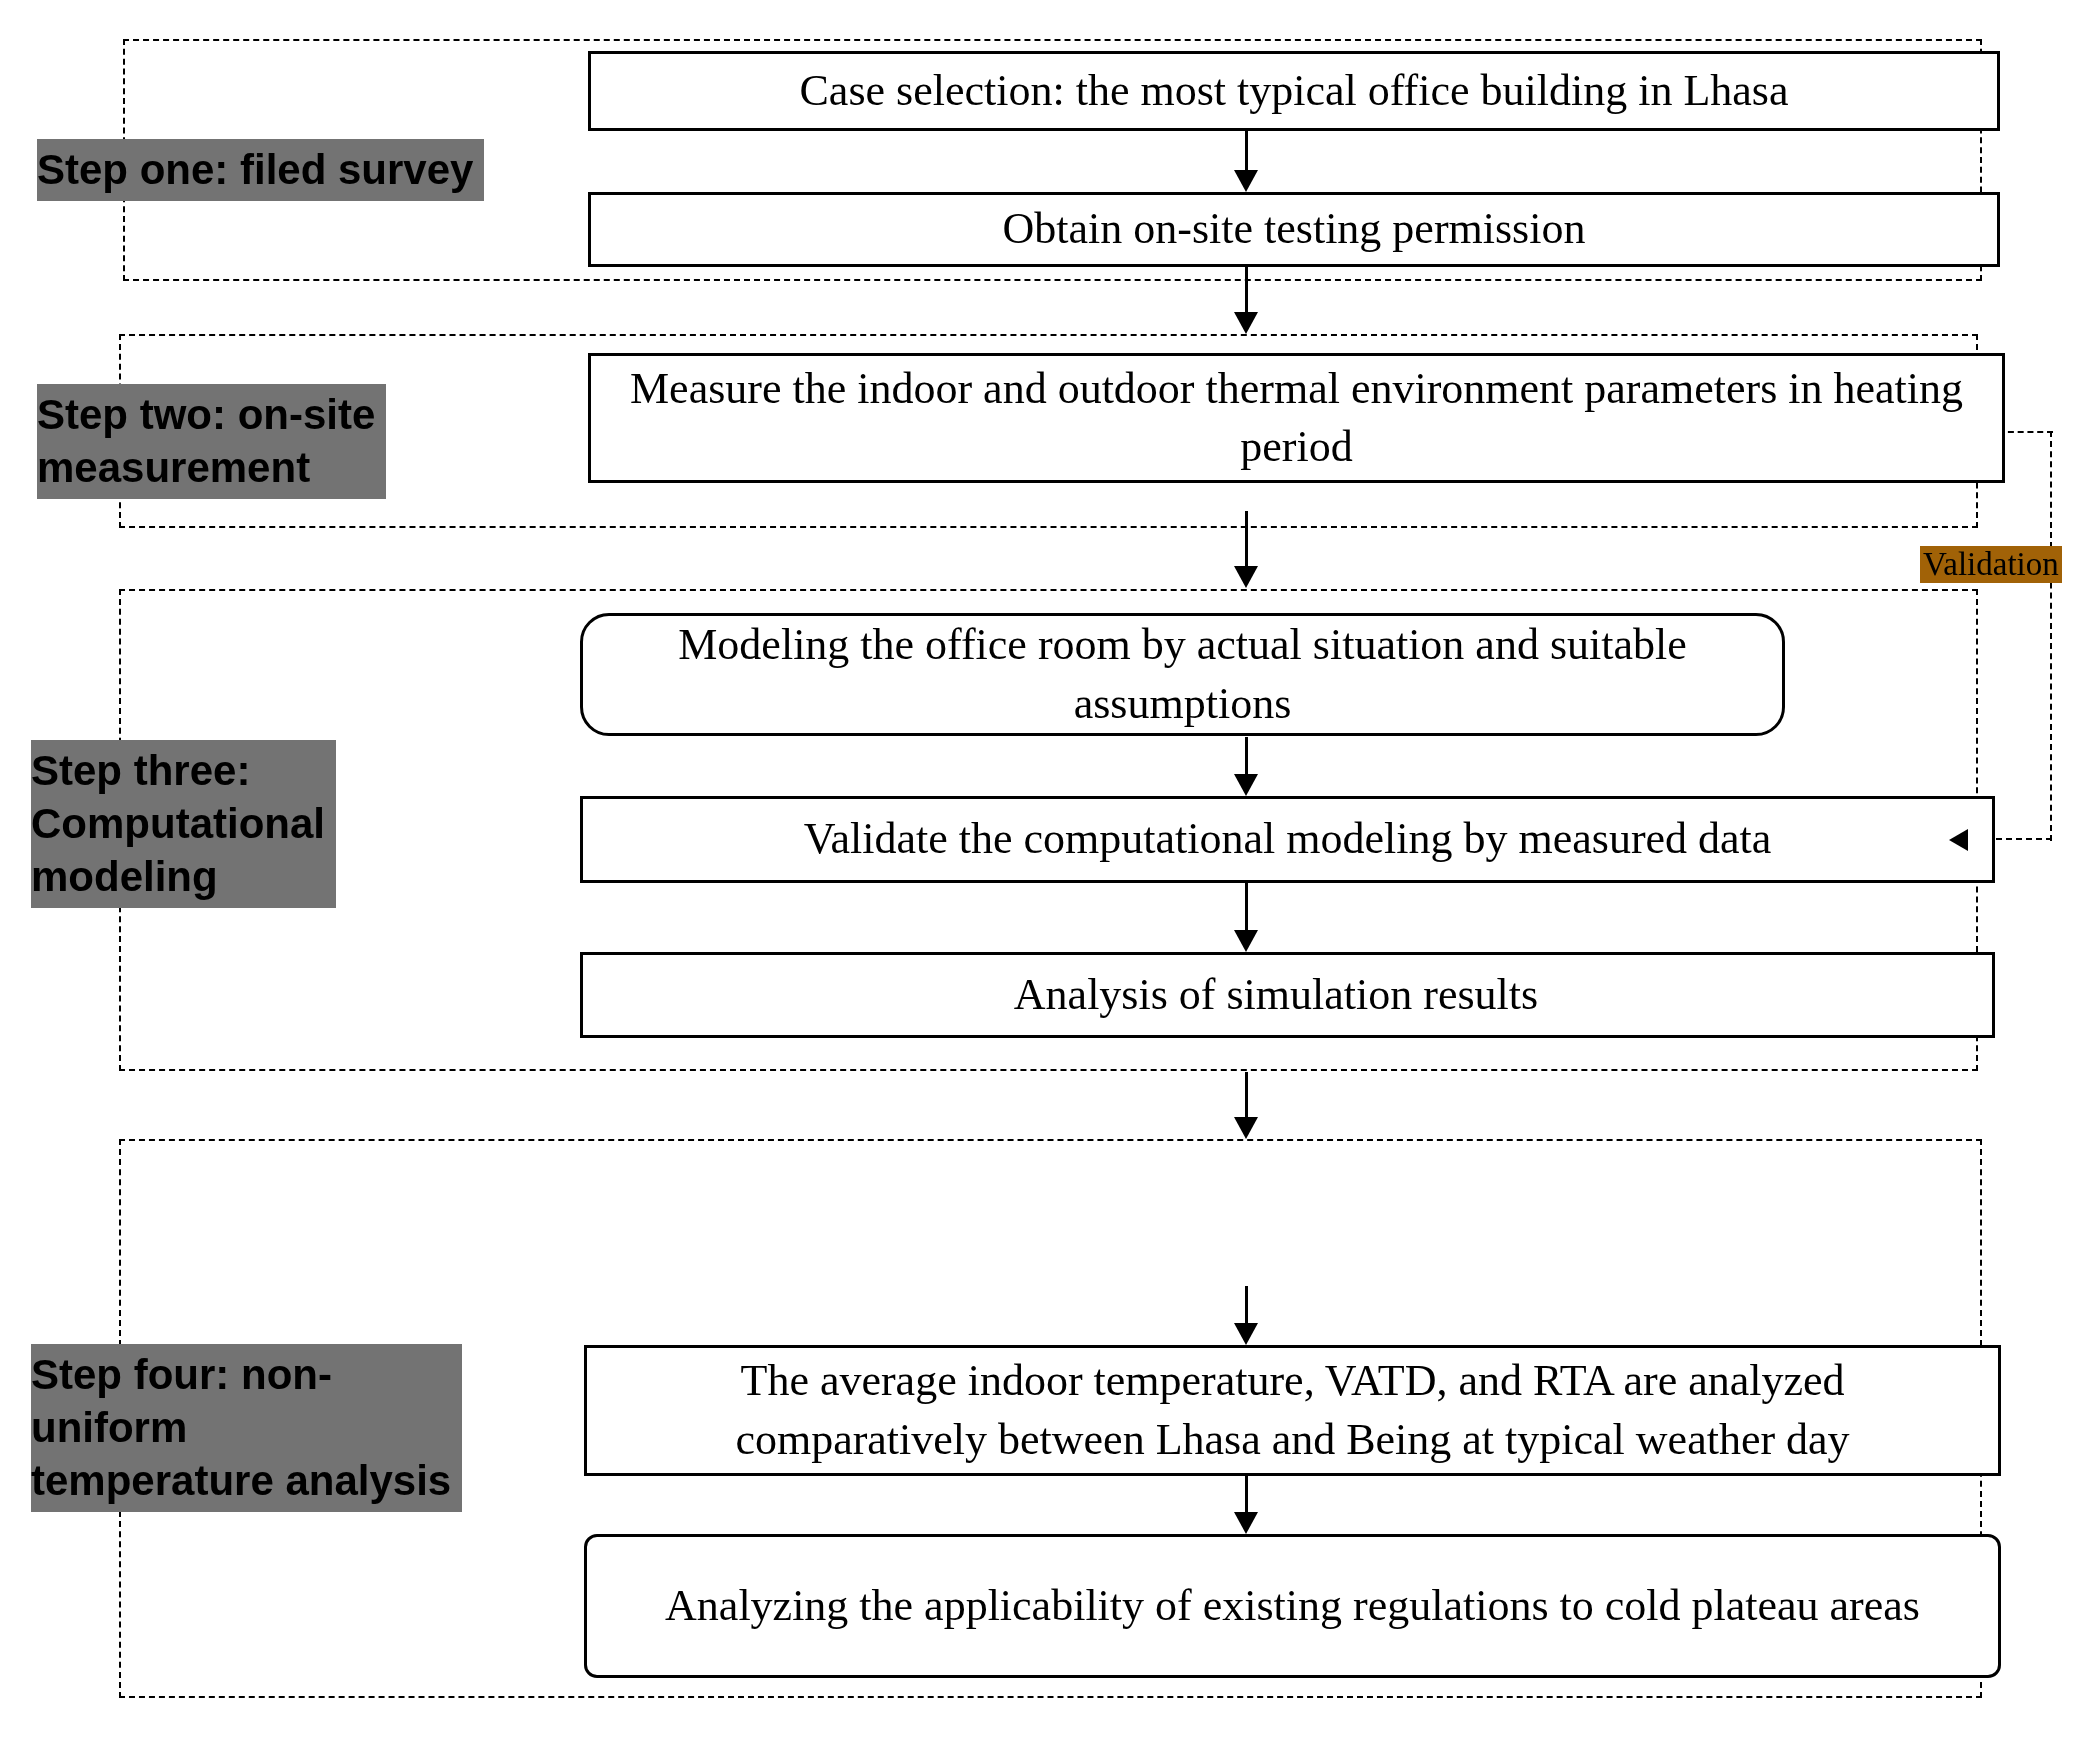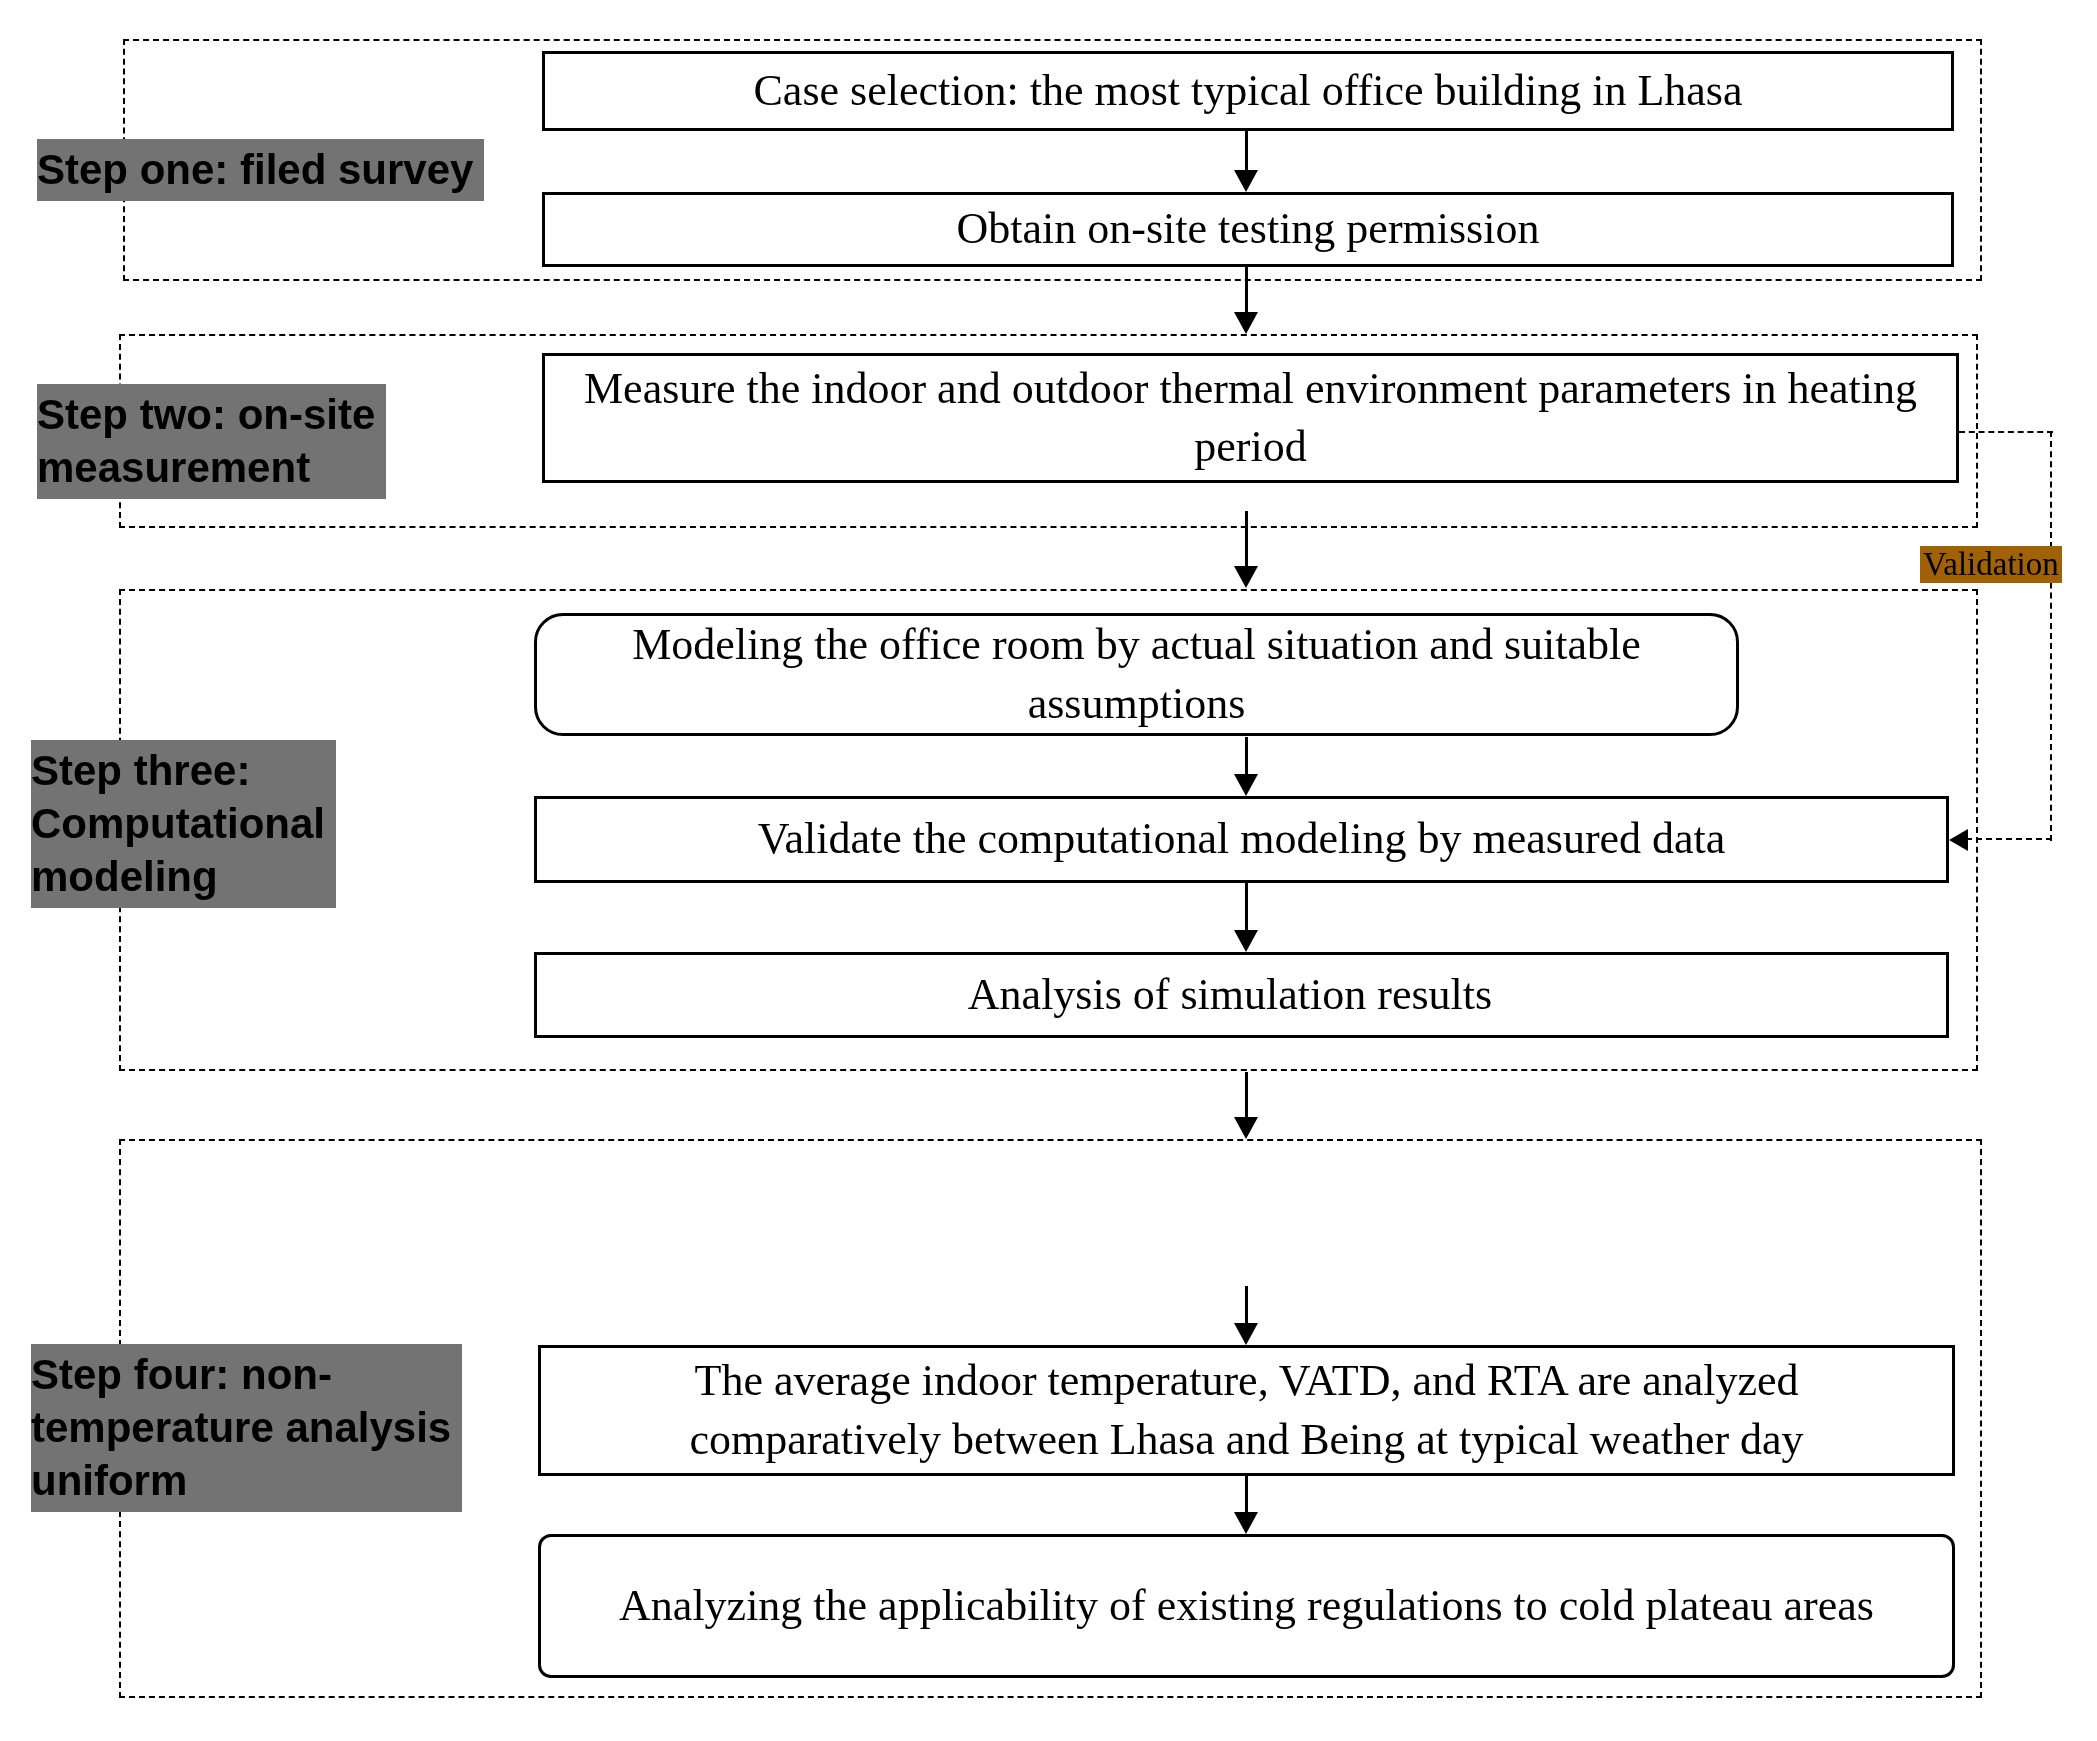--- a/index.html
+++ b/index.html
@@ -24,20 +24,21 @@
     border: 3.1px solid #000;
     background: #ffffff;
     display: flex;
     align-items: center;
     justify-content: center;
     text-align: center;
     font-size: 44px;
     line-height: 1.32;
     padding: 4.7px 31px;
     z-index: 3;
+    margin-left: 46px;
   }
   .step-label {
     position: absolute;
     font-family: "Liberation Sans", sans-serif;
     font-weight: bold;
     font-size: 42px;
     line-height: 1.26;
     background: #737373;
     padding: 4.7px 11px 4.7px 0;
     z-index: 2;
@@ -118,22 +119,22 @@
     <div>Step two: on-site</div>
     <div>measurement</div>
   </div>
   <div class="step-label l3">
     <div>Step three:</div>
     <div>Computational</div>
     <div>modeling</div>
   </div>
   <div class="step-label l4">
     <div>Step four: non-</div>
+    <div>uniform</div>
     <div>temperature analysis</div>
-    <div>uniform</div>
   </div>
 
   <div class="box bA">Case selection: the most typical office building in Lhasa</div>
   <div class="box bB">Obtain on-site testing permission</div>
   <div class="box bC">Measure the indoor and outdoor thermal environment parameters in heating period</div>
   <div class="box bD">Modeling the office room by actual situation and suitable assumptions</div>
   <div class="box bE">Validate the computational modeling by measured data</div>
   <div class="box bF">Analysis of simulation results</div>
   <div class="box bH">The average indoor temperature, VATD, and RTA are analyzed comparatively between Lhasa and Being at typical weather day</div>
   <div class="box bI">Analyzing the applicability of existing regulations to cold plateau areas</div>

